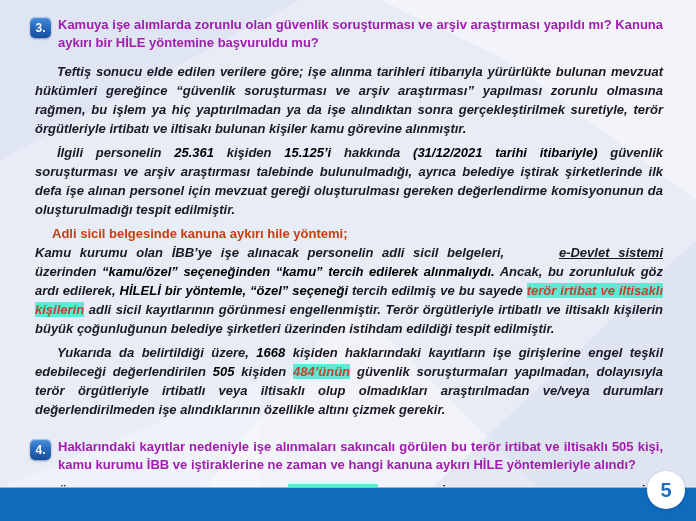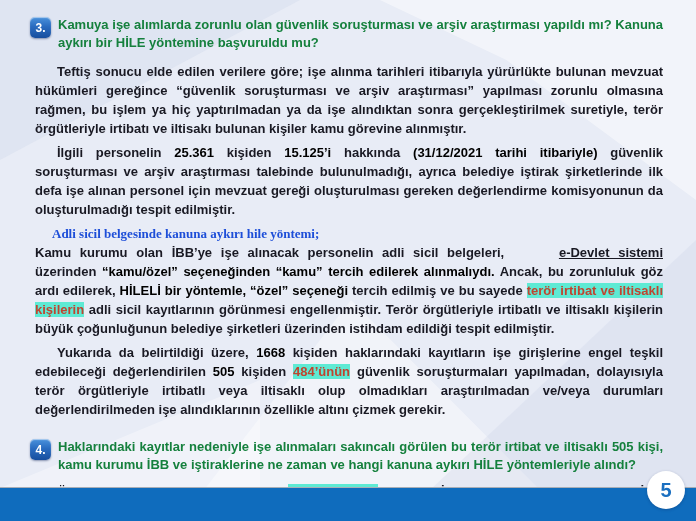--- a/index.html
+++ b/index.html
@@ -25,28 +25,28 @@
   .content{position:relative;padding:16px 33px 0 30px;z-index:2;}
 
   .q-row{display:flex;align-items:flex-start;gap:7px;}
   .q-badge{
     flex:0 0 auto;width:21px;height:21px;margin-top:1px;
     display:flex;align-items:center;justify-content:center;
     background:linear-gradient(180deg,#4b93dd 0%,#2a6cc0 45%,#174e9e 100%);
     border-radius:5px;color:#fff;font-size:12px;
     box-shadow:0 1px 2px rgba(20,40,90,.45), inset 0 1px 1px rgba(255,255,255,.55);
   }
-  .q-text{color:#15803d;font-size:13px;line-height:18px;text-align:justify;}
+  .q-text{color:#a21caf;font-size:13px;line-height:18px;text-align:justify;}
 
   .para{
     margin:0 0 5px 5px;color:#191923;font-size:13px;line-height:19px;
-    text-align:justify;text-indent:22px;
+    text-align:justify;text-indent:22px;font-style:italic;
   }
   .para.no-indent{text-indent:0;}
-  .red-head{margin:0 0 0 22px;color:#1d4ed8;font-size:13px;line-height:19px;font-family:Liberation Serif, serif;}
+  .red-head{margin:0 0 0 22px;color:#c2410c;font-size:13px;line-height:19px;}
 
   .seg-red{color:#000000;}
   .seg-brick-hl{color:#bf4430;background:#5eead4;}
   .seg-u{text-decoration:underline;margin-left:46px;}
 
   .footer-bar{
     position:absolute;left:0;bottom:0;width:696px;height:33px;
     background:#0f6cbd;border-top:1px solid #a9aeb6;z-index:3;
   }
   .page-circle{

